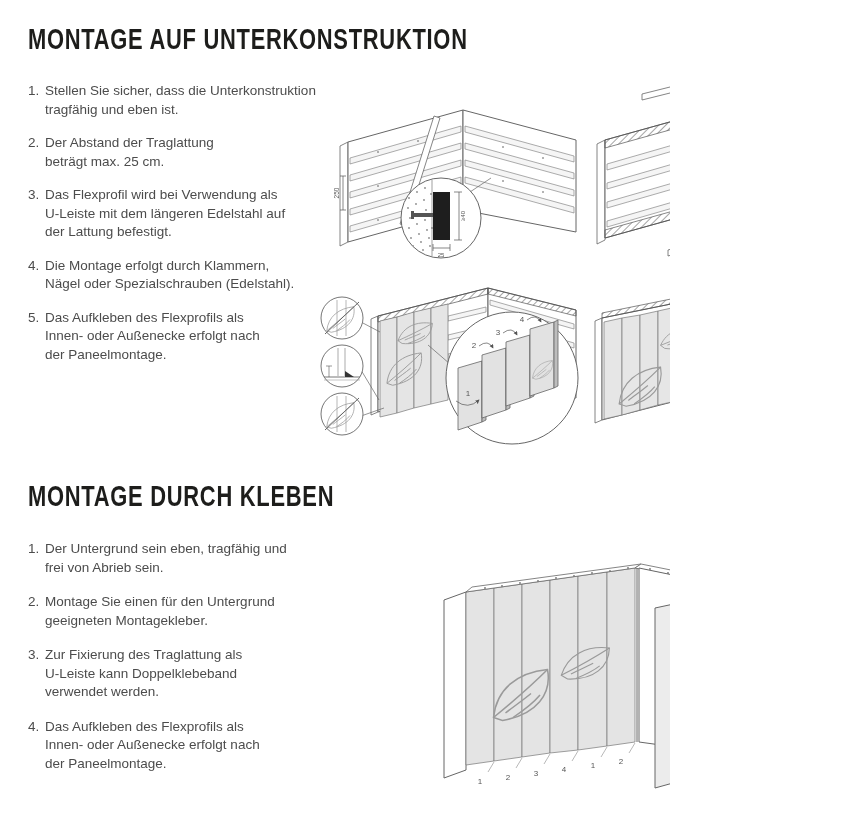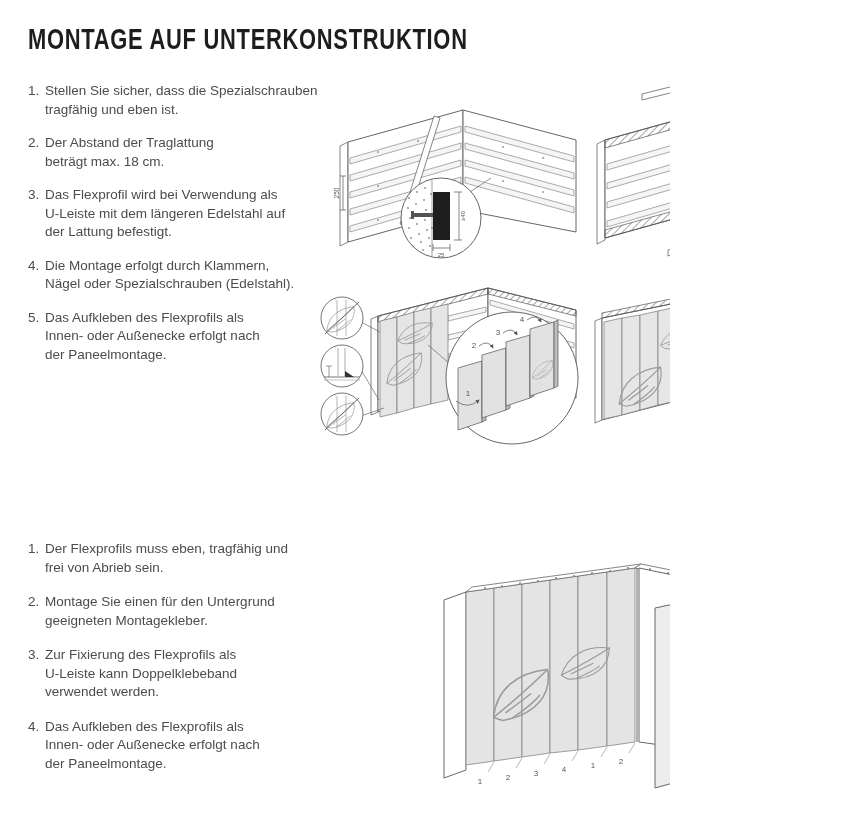--- a/index.html
+++ b/index.html
@@ -21,27 +21,27 @@
 </head>
 <body>
 
 <div class="page">
 
   <h1 class="heading" style="left:28px;top:22px;"><span class="cond">MONTAGE AUF UNTERKONSTRUKTION</span></h1>
 
   <div class="steps" style="left:28px;top:82px;">
     <div class="step">
       <span class="num">1.</span>
-      <span class="txt">Stellen Sie sicher, dass die Spezialschrauben
+      <span class="txt">Stellen Sie sicher, dass die Unterkonstruktion
 tragfähig und eben ist.</span>
     </div>
     <div class="step">
       <span class="num">2.</span>
       <span class="txt">Der Abstand der Traglattung
-beträgt max. 18 cm.</span>
+beträgt max. 25 cm.</span>
     </div>
     <div class="step">
       <span class="num">3.</span>
       <span class="txt">Das Flexprofil wird bei Verwendung als
 U-Leiste mit dem längeren Edelstahl auf
 der Lattung befestigt.</span>
     </div>
     <div class="step">
       <span class="num">4.</span>
       <span class="txt">Die Montage erfolgt durch Klammern,
@@ -347,35 +347,36 @@
         <line x1="200" y1="36" x2="170" y2="60" stroke="#666" stroke-width="0.7"></line>
         <path d="M175,32 A32,32 0 0 1 239,32 Z" fill="#fff" stroke="#666" stroke-width="0.9"></path>
         <rect x="199" y="8" width="4" height="24" fill="#bbb" stroke="#777" stroke-width="0.5"></rect>
         <rect x="206" y="8" width="4" height="24" fill="#bbb" stroke="#777" stroke-width="0.5"></rect>
         <line x1="188" y1="19" x2="221" y2="19" stroke="#555" stroke-width="1.2"></line>
         <circle cx="212" cy="26" r="1.2" fill="#555"></circle>
       </g>
     </svg>
   </div>
 
+  <h1 class="heading" style="left:28px;top:479px;"><span class="cond">MONTAGE DURCH KLEBEN</span></h1>
 
   <div class="steps s2" style="left:28px;top:540px;">
     <div class="step">
       <span class="num">1.</span>
-      <span class="txt">Der Flexprofils muss eben, tragfähig und
+      <span class="txt">Der Untergrund sein eben, tragfähig und
 frei von Abrieb sein.</span>
     </div>
     <div class="step">
       <span class="num">2.</span>
       <span class="txt">Montage Sie einen für den Untergrund
 geeigneten Montagekleber.</span>
     </div>
     <div class="step">
       <span class="num">3.</span>
-      <span class="txt">Zur Fixierung des Flexprofils als
+      <span class="txt">Zur Fixierung des Traglattung als
 U-Leiste kann Doppelklebeband
 verwendet werden.</span>
     </div>
     <div class="step">
       <span class="num">4.</span>
       <span class="txt">Das Aufkleben des Flexprofils als
 Innen- oder Außenecke erfolgt nach
 der Paneelmontage.</span>
     </div>
   </div>

